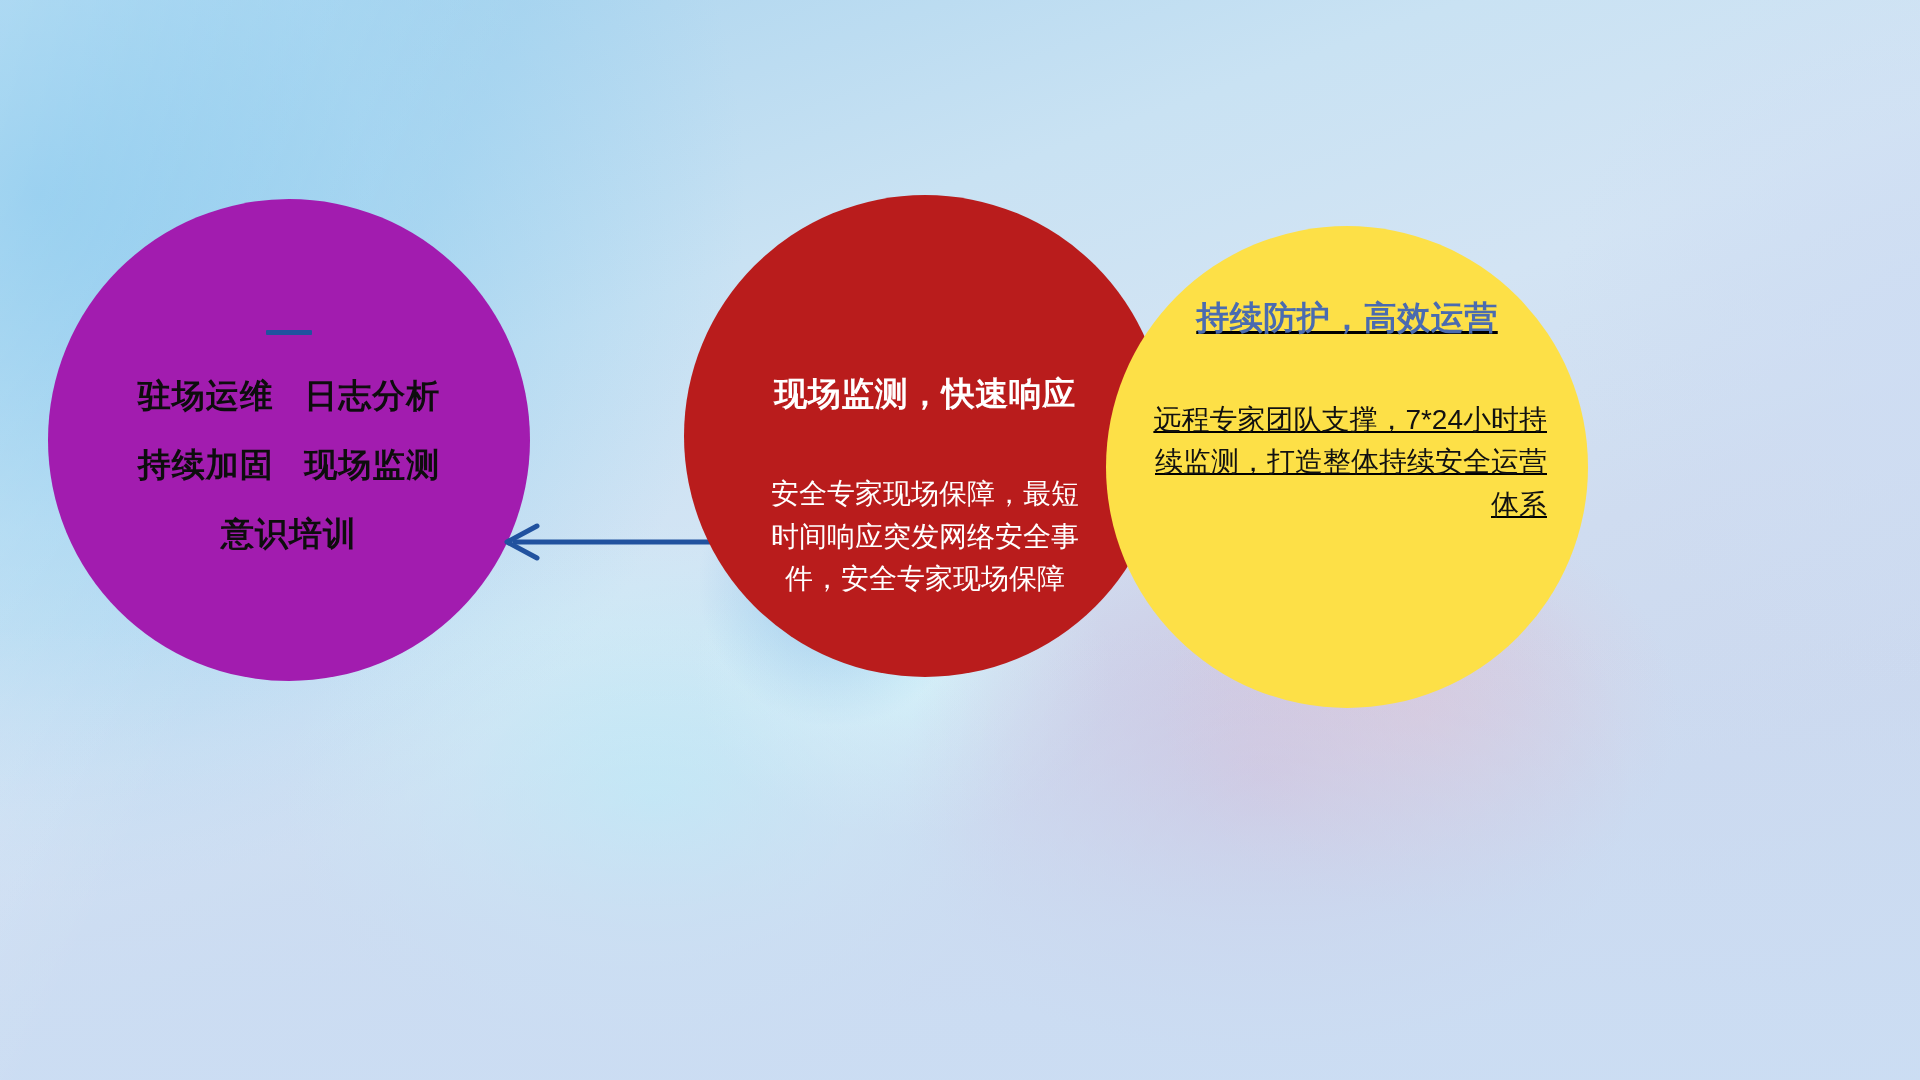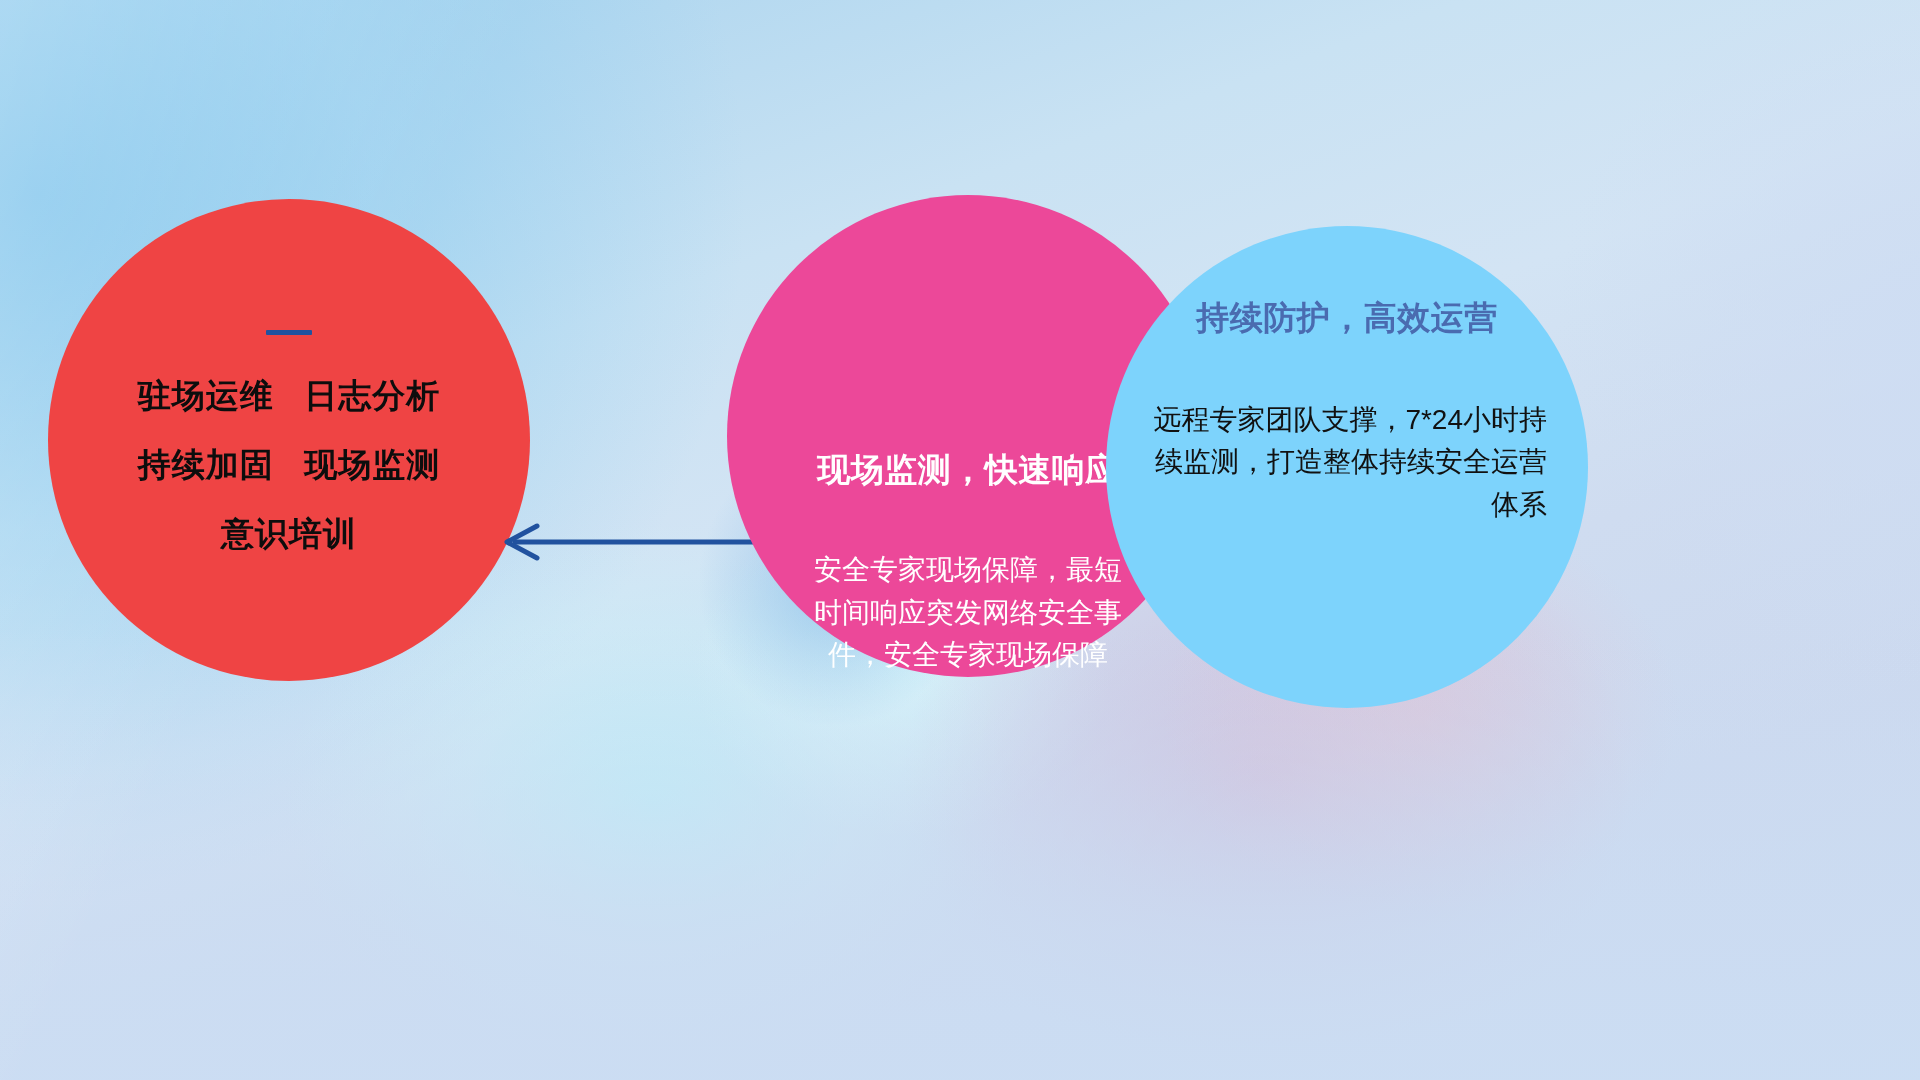--- a/index.html
+++ b/index.html
@@ -62,45 +62,45 @@
     position:absolute;
     border-radius:50%;
     display:flex;
     flex-direction:column;
     align-items:center;
   }
 
   #circle-capabilities{
     left:48px; top:199px;
     width:482px; height:482px;
-    background:#ef4444;
+    background:#a21caf;
     justify-content:center;
   }
   #divider-dash{
     width:46px; height:5px;
     background:#21529f;
     border-radius:1px;
     margin-bottom:44px;
   }
   .cap-line{
     color:#0d0d0d;
     font-weight:bold;
     font-size:33px;
     line-height:1;
     letter-spacing:1px;
     margin-bottom:36px;
     white-space:pre;
   }
   .cap-line:last-child{ margin-bottom:0; }
 
   #circle-onsite{
-    left:727px; top:195px;
+    left:684px; top:195px;
     width:482px; height:482px;
-    background:#ec4899;
-    justify-content:flex-end;
+    background:#b91c1c;
+    justify-content:center;
     padding-top:104px;
     z-index:2;
   }
   #circle-onsite .c-title{
     color:#ffffff;
     font-weight:bold;
     font-size:33px;
     line-height:1.15;
     letter-spacing:.5px;
     white-space:nowrap;
@@ -110,24 +110,25 @@
     color:#ffffff;
     font-size:28px;
     line-height:1.52;
     text-align:center;
     width:326px;
   }
 
   #circle-remote{
     left:1106px; top:226px;
     width:482px; height:482px;
-    background:#7dd3fc;
+    background:#fde047;
     justify-content:flex-start;
     padding-top:73px;
     z-index:3;
+    text-decoration:underline;
   }
   #circle-remote .c-title{
     color:#4a6bb0;
     font-weight:bold;
     font-size:33px;
     line-height:1.15;
     letter-spacing:.5px;
     white-space:nowrap;
   }
   #circle-remote .c-body{

